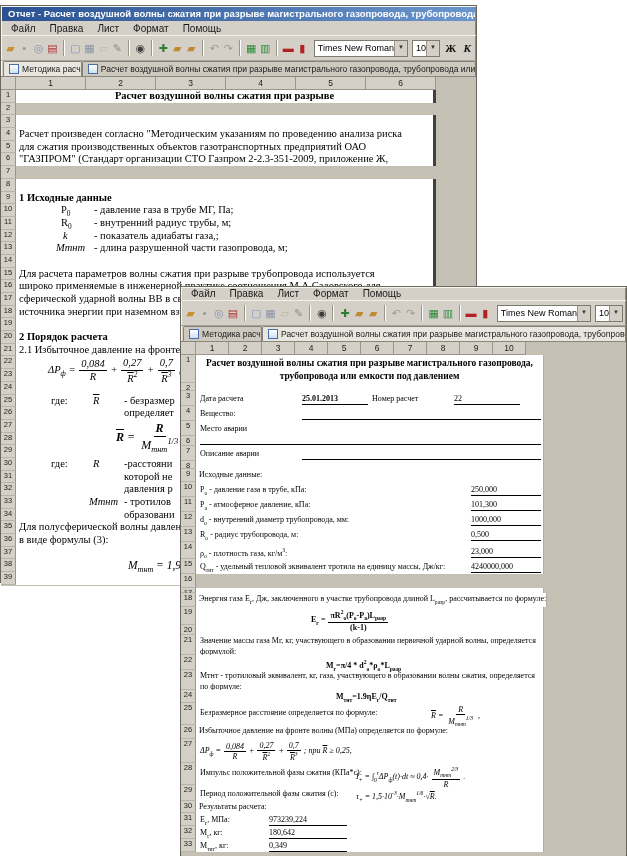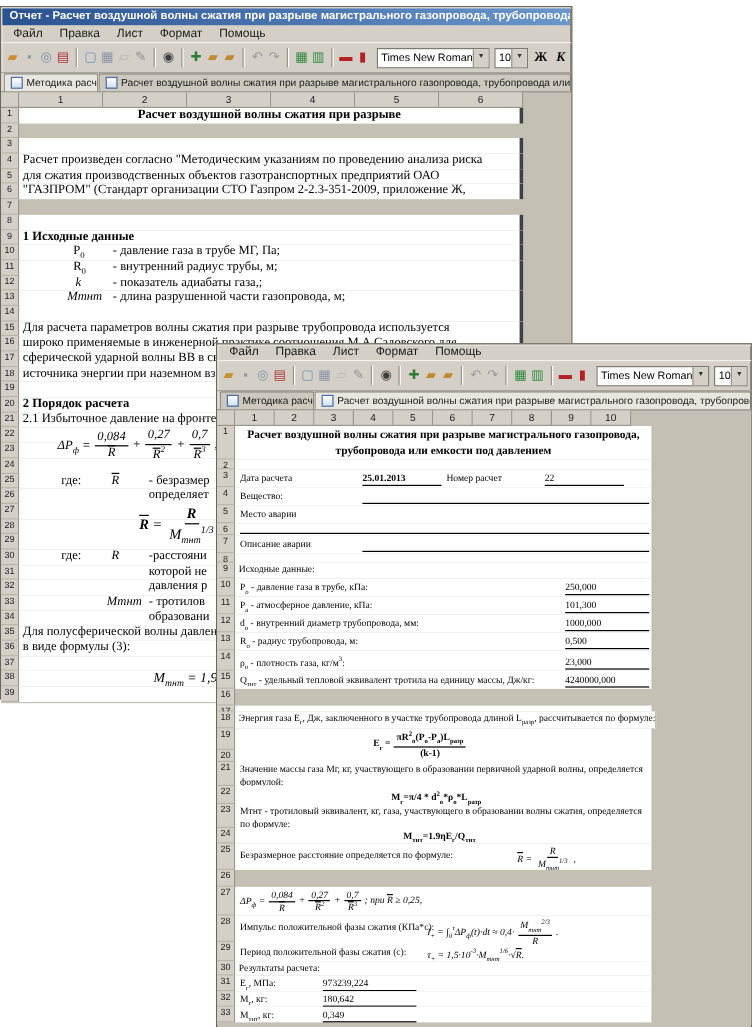--- a/index.html
+++ b/index.html
@@ -612,20 +612,23 @@
         <span class="fr">
                 <span class="nu">R</span>
                 <span class="de">M<sub>тнт</sub><sup>1/3</sup></span>
               </span>
         <span>,</span>
       </div>
     </div>
         </div>
     <div class="r" style="height:14px">
           <div class="rn"></div>
+          <div class="rc">
+            <div class="para">Избыточное давление на фронте волны (МПа) определяется по формуле:</div>
+          </div>
         </div>
     <div class="r" style="height:24px">
           <div class="rn"></div>
           <div class="rc">
       <div class="fml" style="left:4px;top:2px">
         <span>ΔP<sub>ф</sub> =</span>
         <span class="fr">
                 <span class="nu">0,084</span>
                 <span class="de"><span class="ov">R</span></span>
               </span>

